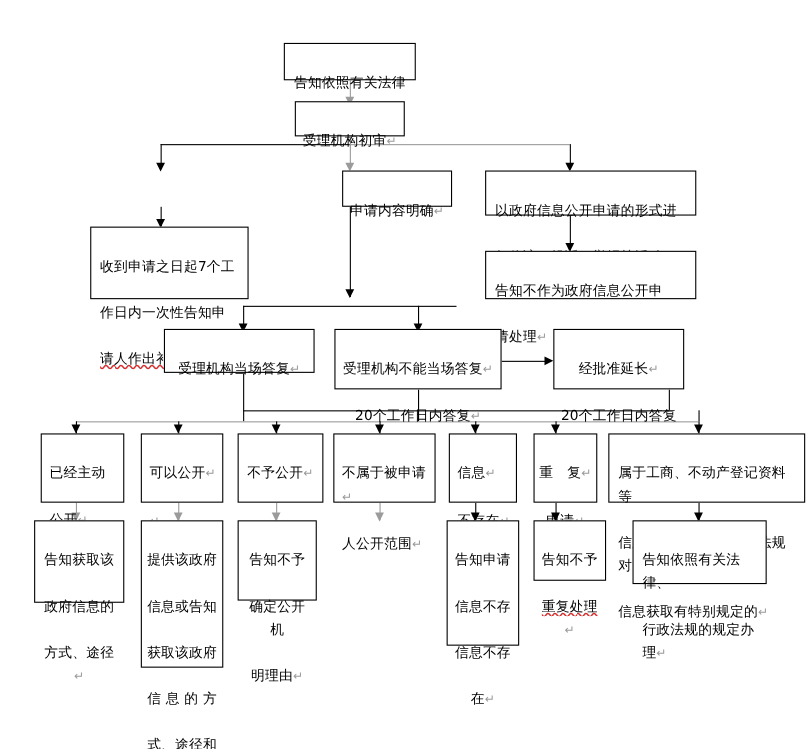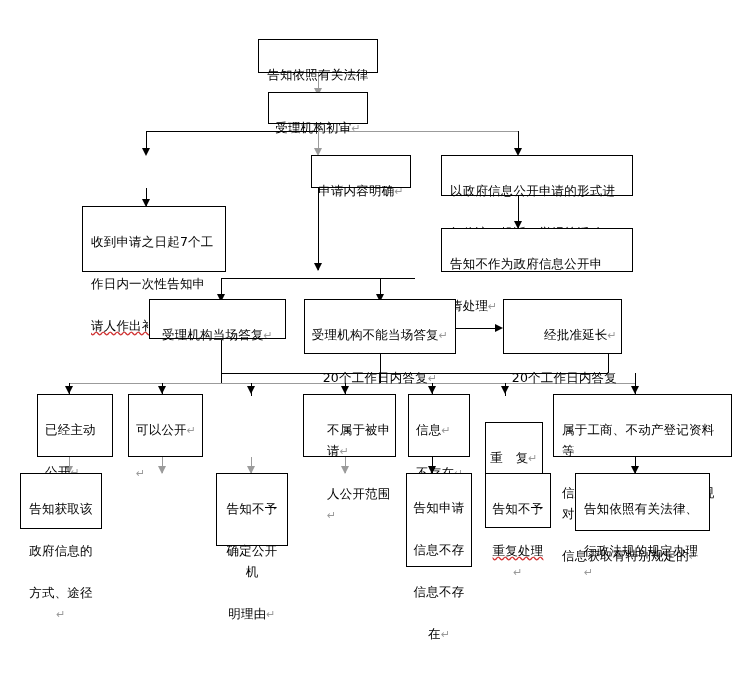--- a/index.html
+++ b/index.html
@@ -153,81 +153,92 @@
 
   <div class="node" style="left:149px;top:299px;width:137px;height:40px;">
     <span>受理机构当场答复</span><span class="cr">↵</span>
   </div>
 
   <div class="node" style="left:304px;top:299px;width:152px;height:55px;">
     <span>受理机构不能当场答复</span><span class="cr">↵</span><br>
     <span>20个工作日内答复</span><span class="cr">↵</span>
   </div>
 
-  <div class="node" style="left:503px;top:299px;width:119px;height:55px;text-align:right;">
+  <div class="node" style="left:503px;top:299px;width:119px;height:55px;">
     <span>经批准延长</span><span class="cr">↵</span><br>
     <span>20个工作日内答复</span><span class="cr">↵</span>
   </div>
 
   <div class="node jleft" style="left:37px;top:394px;width:76px;height:63px;padding-left:7px;">
     <span>已经主动</span><br>
     <span>公开</span><span class="cr">↵</span>
   </div>
 
   <div class="node jleft" style="left:128px;top:394px;width:75px;height:63px;padding-left:7px;">
     <span>可以公开</span><span class="cr">↵</span><br>
     <span class="cr">↵</span>
   </div>
 
-
-  <div class="node jleft" style="left:303px;top:394px;width:93px;height:63px;padding-left:23px;">
+  <div class="node" style="left:216px;top:394px;width:78px;height:63px;">
+    <span>不予公开</span><span class="cr">↵</span>
+  </div>
+
+  <div class="node jleft" style="left:303px;top:394px;width:93px;height:63px;padding-left:7px;">
     <span>不属于被申请</span><span class="cr">↵</span><br>
     <span>人公开范围</span><span class="cr">↵</span>
   </div>
 
   <div class="node jleft" style="left:408px;top:394px;width:62px;height:63px;padding-left:7px;">
     <span>信息</span><span class="cr">↵</span><br>
     <span>不存在</span><span class="cr">↵</span>
   </div>
 
-  <div class="node" style="left:485px;top:394px;width:58px;height:63px;margin-top:28px;">
+  <div class="node" style="left:485px;top:394px;width:58px;height:63px;">
     <span>重　复</span><span class="cr">↵</span><br>
     <span>申请</span><span class="cr">↵</span>
   </div>
 
   <div class="node jleft" style="left:553px;top:394px;width:179px;height:63px;padding-left:8px;">
     <span>属于工商、不动产登记资料等</span><br>
     <span>信息，有关法律、行政法规对</span><br>
     <span>信息获取有特别规定的</span><span class="cr">↵</span>
   </div>
 
-  <div class="node" style="left:20px;top:473px;width:82px;height:56px;">
+  <div class="node" style="left:31px;top:473px;width:82px;height:75px;">
     <span>告知获取该</span><br>
     <span>政府信息的</span><br>
     <span>方式、途径</span><span class="cr">↵</span>
   </div>
 
+  <div class="node" style="left:128px;top:473px;width:75px;height:134px;">
+    <span>提供该政府</span><br>
+    <span>信息或告知</span><br>
+    <span>获取该政府</span><br>
+    <span>信 息 的 方</span><br>
+    <span>式、途径和</span><br>
+    
+  </div>
 
   <div class="node" style="left:216px;top:473px;width:72px;height:73px;">
     <span>告知不予</span><br>
     <span>确定公开机</span><br>
     <span>明理由</span><span class="cr">↵</span>
   </div>
 
 
-  <div class="node" style="left:406px;top:473px;width:66px;height:94px;font-family:Liberation Serif, serif;">
+  <div class="node" style="left:406px;top:473px;width:66px;height:114px;">
     <span>告知申请</span><br>
     <span>信息不存</span><br>
     <span>信息不存</span><br>
     <span>在</span><span class="cr">↵</span>
   </div>
 
   <div class="node" style="left:485px;top:473px;width:66px;height:55px;">
     <span>告知不予</span><br>
     <span class="sp">重复处理</span><span class="cr">↵</span>
   </div>
 
-  <div class="node jleft" style="left:575px;top:473px;width:135px;height:58px;padding-left:8px;">
+  <div class="node jleft" style="left:575px;top:473px;width:122px;height:58px;padding-left:8px;">
     <span>告知依照有关法律、</span><br>
     <span>行政法规的规定办理</span><span class="cr">↵</span>
   </div>
 
 </div>
 
 </body></html>

